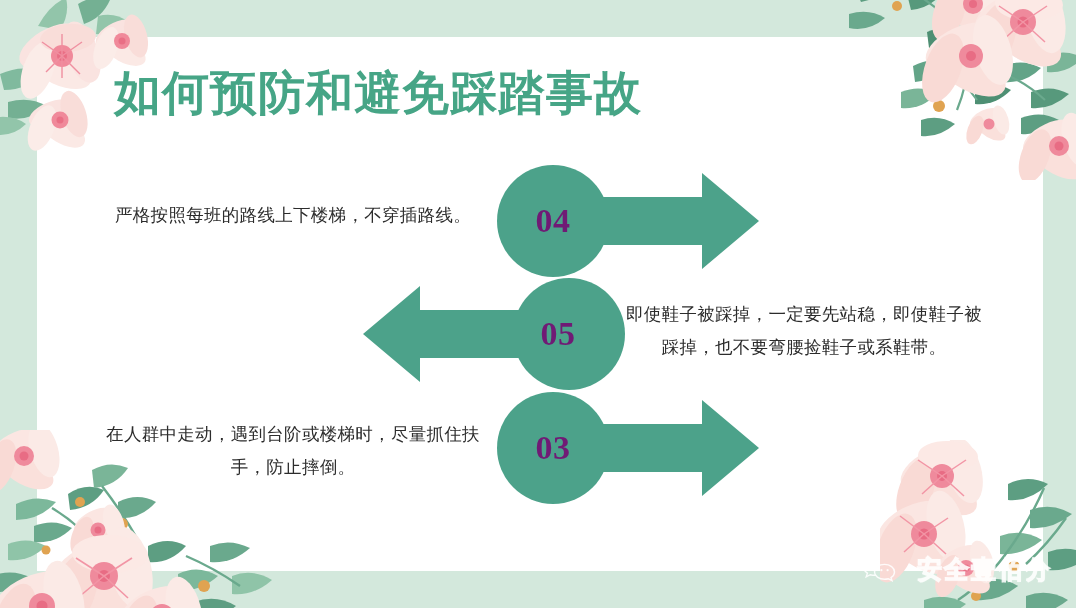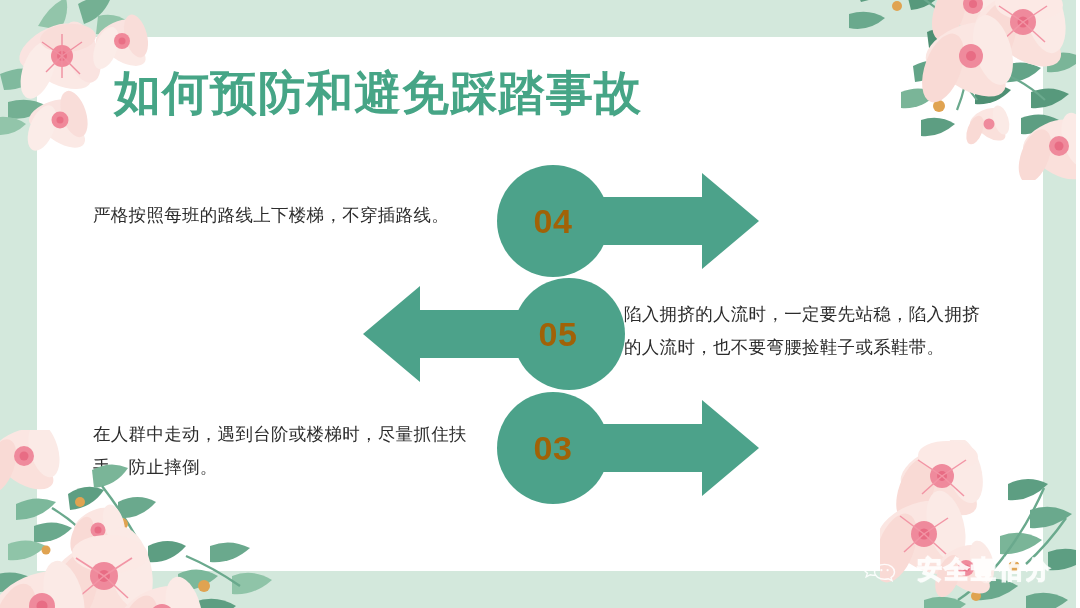--- a/index.html
+++ b/index.html
@@ -8,20 +8,21 @@
     width:1080px; height:608px;
     overflow:hidden;
     font-family:"Liberation Sans","DejaVu Sans",sans-serif;
   }
 
   #slide {
     position:relative;
     width:1076px; height:608px;
     background:#d3e8dc;
     overflow:hidden;
+    text-align:center;
   }
 
   
   #card {
     position:absolute;
     left:37px; top:37px;
     width:1006px; height:534px;
     background:#ffffff;
   }
 
@@ -31,41 +32,41 @@
     left:114px; top:62px;
     font-size:47px;
     font-weight:700;
     letter-spacing:1px;
     color:#46a586;
     white-space:nowrap;
     z-index:6;
   }
 
   
-  .row { position:absolute; z-index:5; }
+  .row { position:absolute; z-index:5;font-family:Liberation Serif, serif; }
 
   #row-04 { left:0; top:165px;  width:1080px; height:112px; }
   #row-05 { left:0; top:278px;  width:1080px; height:112px; }
   #row-06 { left:0; top:392px;  width:1080px; height:112px; }
 
   
   .arrow-wrap { position:absolute; top:0; width:270px; height:112px; }
   #row-04 .arrow-wrap { left:497px; }
   #row-05 .arrow-wrap { left:355px; }
   #row-06 .arrow-wrap { left:497px; }
 
   .arrow-svg { display:block; width:270px; height:112px; }
 
   
   .num {
     position:absolute;
     top:0; height:112px;
     width:112px;
     display:flex; align-items:center; justify-content:center;
-    color:#a16207;
+    color:#701a75;
     font-size:34px;
     font-weight:700;
     letter-spacing:0.5px;
     pointer-events:none;
   }
   #row-04 .num { left:0; }
   #row-06 .num { left:0; }
   #row-05 .num { left:147px; }
 
   
@@ -126,21 +127,21 @@
   </div>
 
   <div class="row" id="row-05">
     <div class="arrow-wrap">
       <svg class="arrow-svg" viewBox="0 0 270 112">
         <path d="M214,0 a56,56 0 1,1 0,112 a56,56 0 1,1 0,-112 Z" fill="#4ca28a"></path>
         <path d="M180,32 L65,32 L65,8 L8,56 L65,104 L65,80 L180,80 Z" fill="#4ca28a"></path>
       </svg>
       <div class="num">05</div>
     </div>
-    <div class="body-text" id="text-05">陷入拥挤的人流时，一定要先站稳，陷入拥挤的人流时，也不要弯腰捡鞋子或系鞋带。</div>
+    <div class="body-text" id="text-05">即使鞋子被踩掉，一定要先站稳，即使鞋子被踩掉，也不要弯腰捡鞋子或系鞋带。</div>
   </div>
 
   <div class="row" id="row-06">
     <div class="body-text" id="text-06">在人群中走动，遇到台阶或楼梯时，尽量抓住扶手，防止摔倒。</div>
     <div class="arrow-wrap">
       <svg class="arrow-svg" viewBox="0 0 270 112">
         <path d="M56,0 a56,56 0 1,0 0,112 a56,56 0 1,0 0,-112 Z" fill="#4ca28a"></path>
         <path d="M90,32 L205,32 L205,8 L262,56 L205,104 L205,80 L90,80 Z" fill="#4ca28a"></path>
       </svg>
       <div class="num">03</div>

